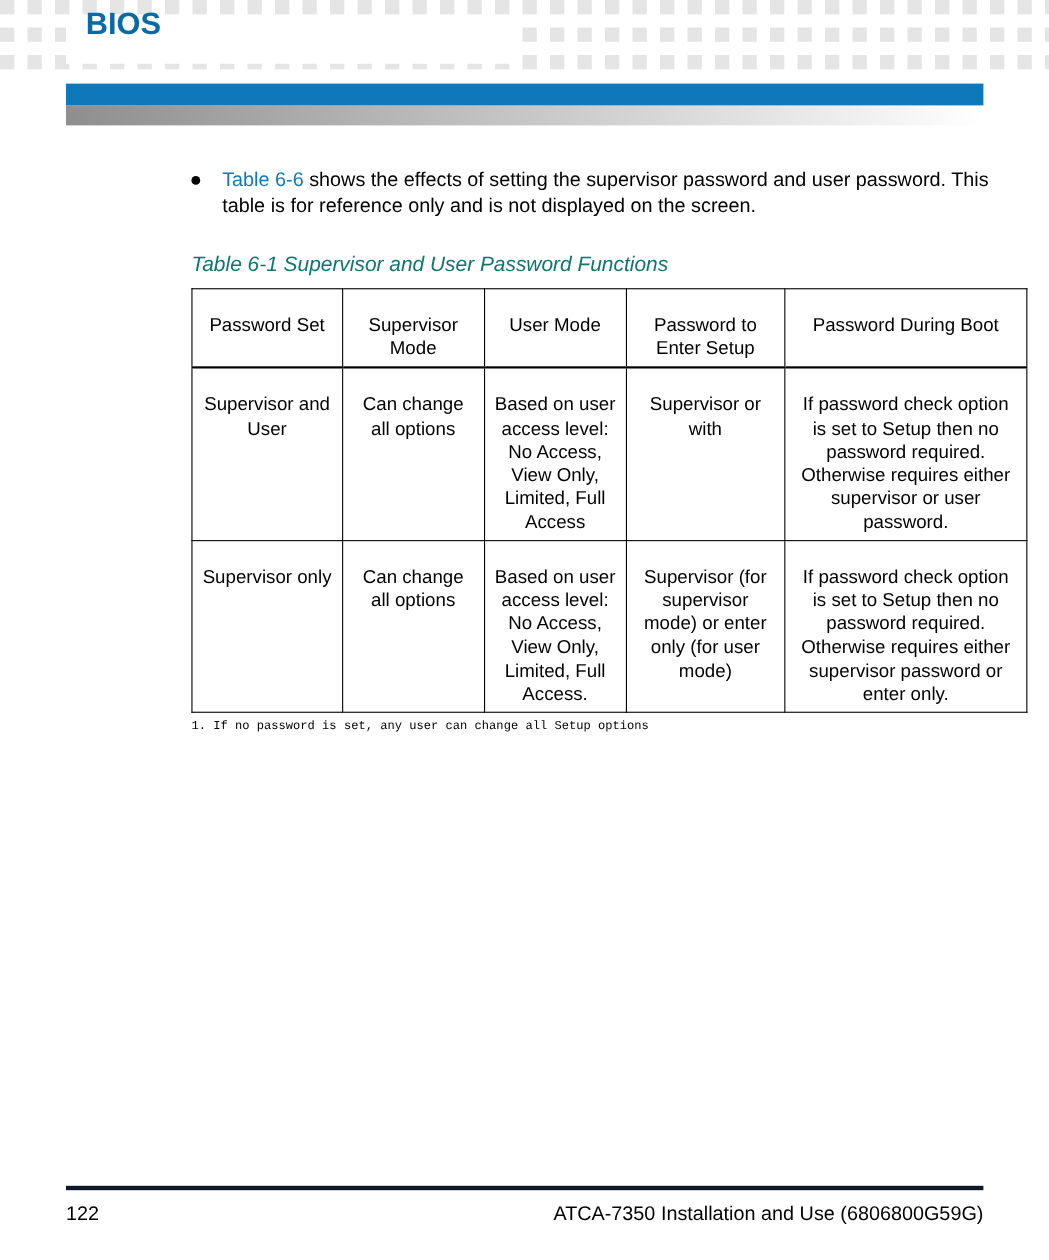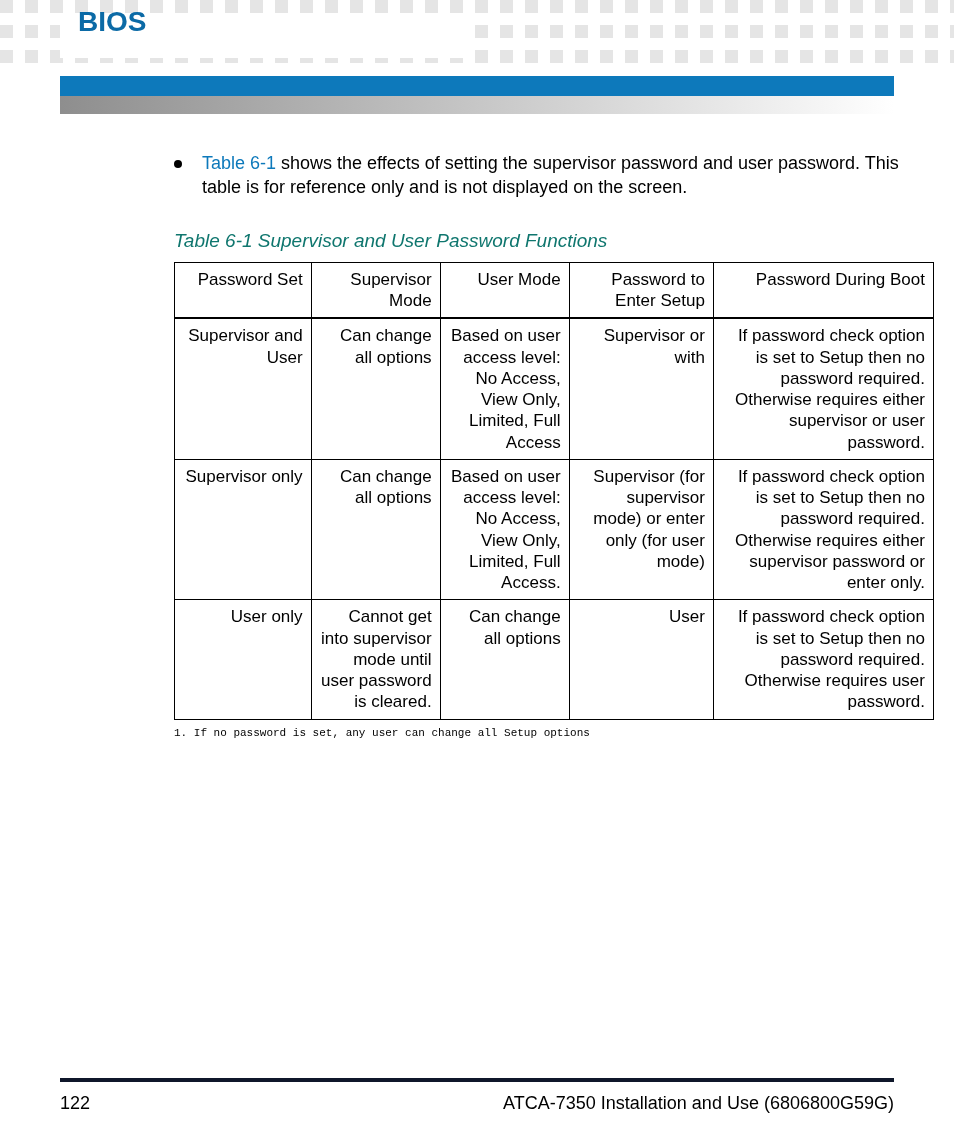--- a/index.html
+++ b/index.html
@@ -94,23 +94,23 @@
     margin: 30px 0 8px 0;
   }
   table.pwtable {
     border-collapse: collapse;
     width: 100%;
     font-size: 17px;
     line-height: 1.25;
   }
   table.pwtable th, table.pwtable td {
     border: 1px solid #000;
-    padding: 6px 8px 6px 8px;
+    padding: 22px 8px 6px 8px;
     vertical-align: top;
-    text-align: right;
+    text-align: center;
     font-weight: 400;
   }
   table.pwtable thead th {
     border-bottom: 2.5px solid #000;
   }
   .col0 { width: 18%; }
   .col1 { width: 17%; }
   .col2 { width: 17%; }
   .col3 { width: 19%; }
   .col4 { width: 29%; }
@@ -265,21 +265,21 @@
   <div class="title-bg"></div>
   <div class="section-title">BIOS</div>
 
   <div class="blue-bar"></div>
   <div class="grad-bar"></div>
 
   <div class="content">
 
     <ul class="bullets">
       <li>
-        <span class="table-link">Table 6-1</span><span> shows the effects of setting the supervisor password and user password. This table is for reference only and is not displayed on the screen.</span>
+        <span class="table-link">Table 6-6</span><span> shows the effects of setting the supervisor password and user password. This table is for reference only and is not displayed on the screen.</span>
       </li>
     </ul>
 
     <div class="table-caption">Table 6-1 Supervisor and User Password Functions</div>
 
     <table class="pwtable">
       <colgroup>
         <col class="col0">
           <col class="col1">
           <col class="col2">
@@ -303,27 +303,20 @@
             <td>Supervisor or with</td>
             <td>If password check option is set to Setup then no password required. Otherwise requires either supervisor or user password.</td>
           </tr>
           <tr>
             <td>Supervisor only</td>
             <td>Can change all options</td>
             <td>Based on user access level: No Access, View Only, Limited, Full Access.</td>
             <td>Supervisor (for supervisor mode) or enter only (for user mode)</td>
             <td>If password check option is set to Setup then no password required. Otherwise requires either supervisor password or enter only.</td>
           </tr>
-          <tr>
-            <td>User only</td>
-            <td>Cannot get into supervisor mode until user password is cleared.</td>
-            <td>Can change all options</td>
-            <td>User</td>
-            <td>If password check option is set to Setup then no password required. Otherwise requires user password.</td>
-          </tr>
         </tbody>
     </table>
 
     <div class="footnote">1. If no password is set, any user can change all Setup options</div>
 
   </div>
 
   <div class="page-footer">
     <span>122</span>
     <span>ATCA-7350 Installation and Use (6806800G59G)</span>

